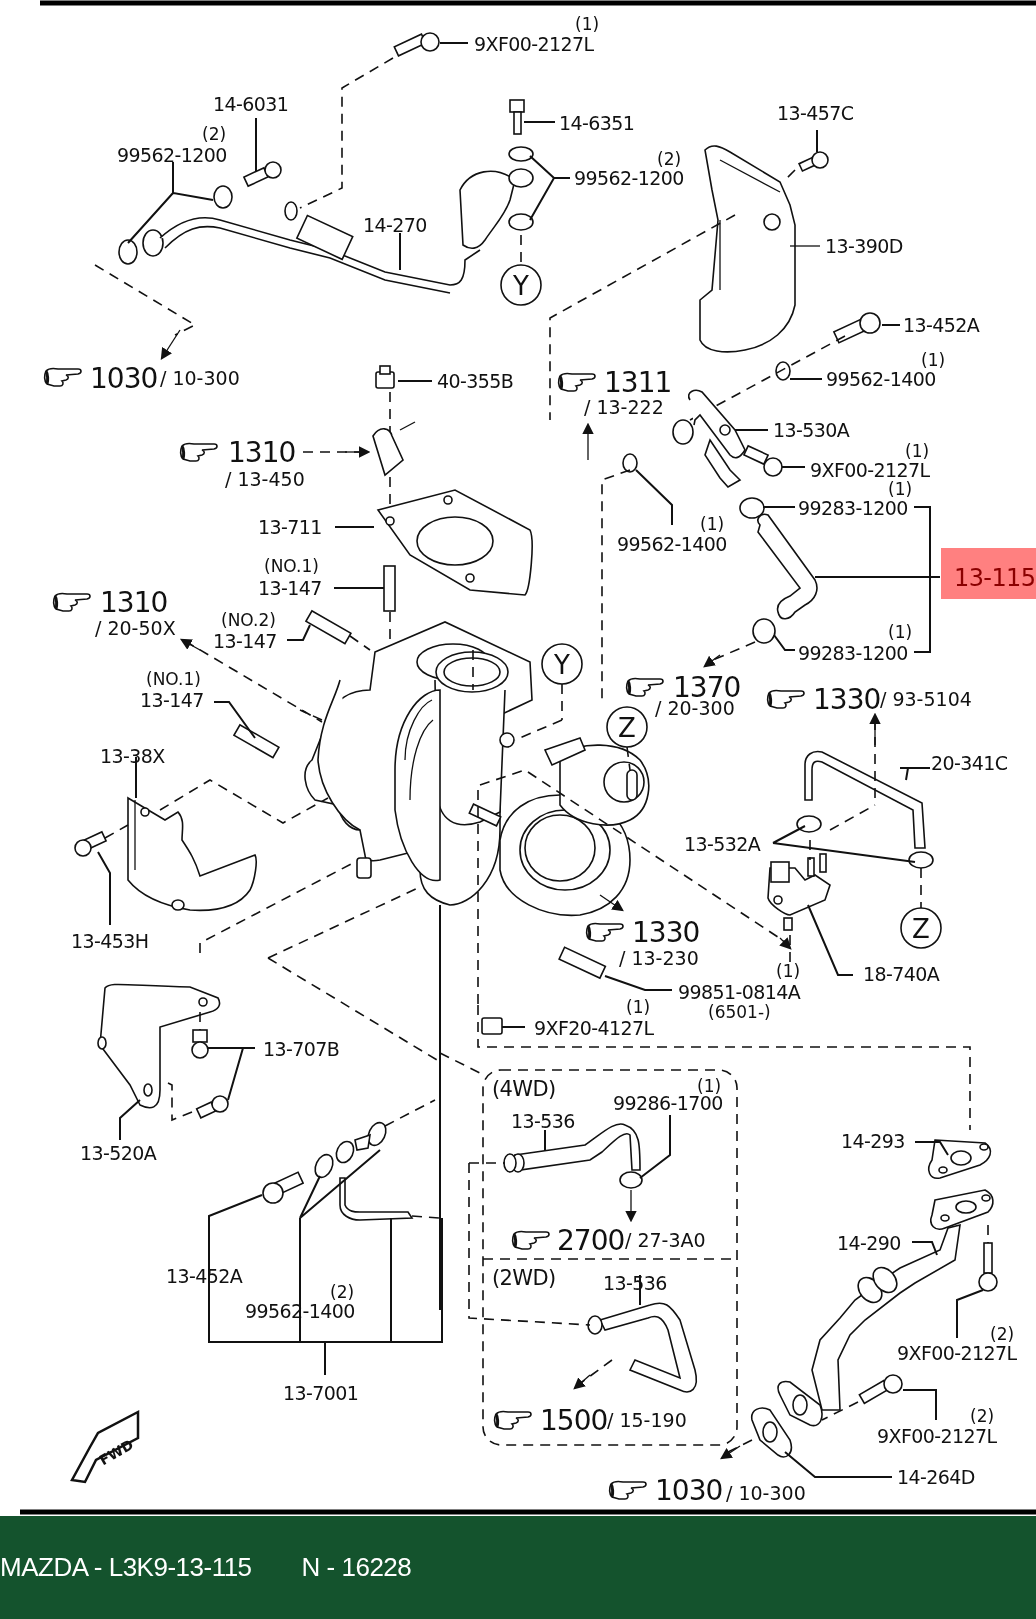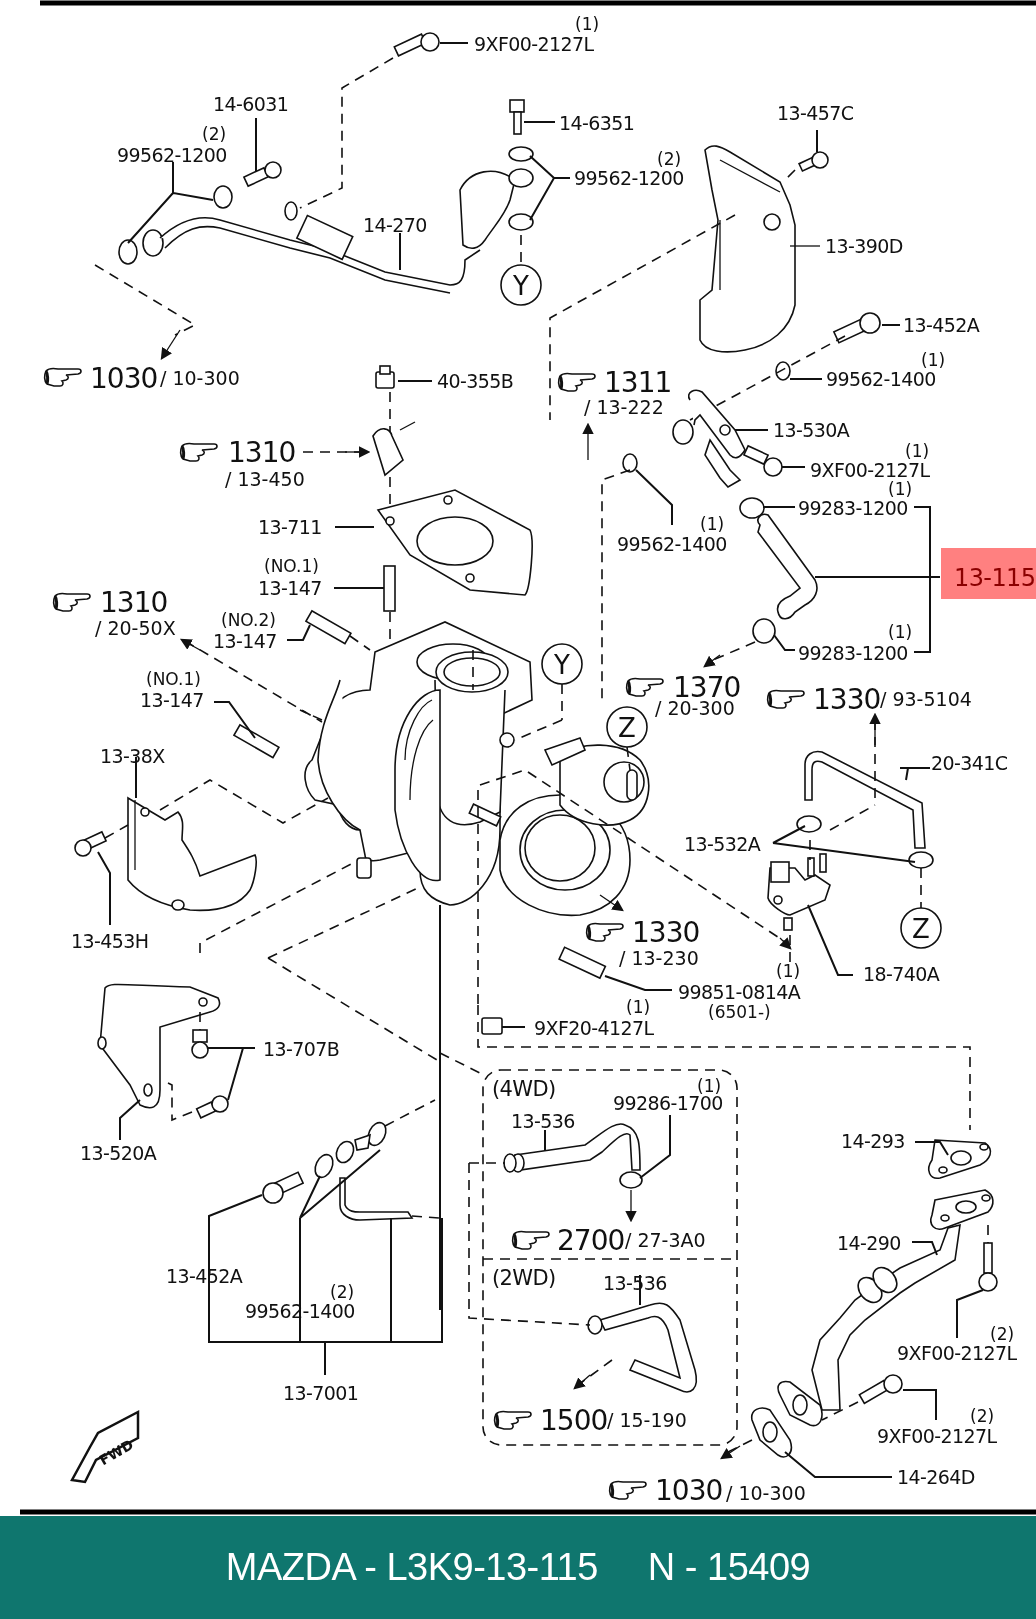--- a/index.html
+++ b/index.html
@@ -11,22 +11,22 @@
   .qty { font-size: 17px; }
   .ref-big { font-size: 28px; letter-spacing: -1px; }
   .ref-small { font-size: 19px; }
   .circ-letter { font-size: 26px; }
   .ln { stroke: #111; stroke-width: 2; fill: none; }
   .thin { stroke: #111; stroke-width: 1.3; fill: none; }
   .dash { stroke: #111; stroke-width: 1.6; fill: none; stroke-dasharray: 10 7; }
   .part { stroke: #111; stroke-width: 1.6; fill: #fff; }
   .frame { stroke: #000; stroke-width: 5; }
   #footer { position: absolute; left: 0; top: 1516px; width: 1036px; height: 103px;
-            background: #0f766e; color: #ffffff; display: flex; align-items: center; justify-content: center;
-            font-size: 38px; letter-spacing: -0.5px; }
+            background: #14532d; color: #ffffff; display: flex; align-items: center; 
+            font-size: 26px; letter-spacing: -0.5px; }
   #footer span { white-space: pre; }
   .gap { display: inline-block; width: 50px; }
 </style>
 </head>
 <body>
 
 <svg id="diagram" viewBox="0 0 1036 1516" xmlns="http://www.w3.org/2000/svg">
   <defs>
     <g id="hand">
       <path d="M2,6 C0,10 0,16 3,19 L10,21 L16,21 C19,21 20,18 18,16 L22,15 C25,14 25,11 22,10 L34,9 C38,8 38,4 34,4 L14,4 C9,3 5,3 2,6 Z" fill="#fff" stroke="#111" stroke-width="1.6"></path>
@@ -506,14 +506,14 @@
   <g>
     <use href="#hand" x="609" y="1478"></use>
     <text class="ref-big" x="655" y="1500">1030</text>
     <text class="ref-small" x="726" y="1500">/ 10-300</text>
   </g>
 </svg>
 
 <div id="footer">
   <span>MAZDA - L3K9-13-115</span>
   <span class="gap"></span>
-  <span>N - 15409</span>
+  <span>N - 16228</span>
 </div>
 
 </body></html>

